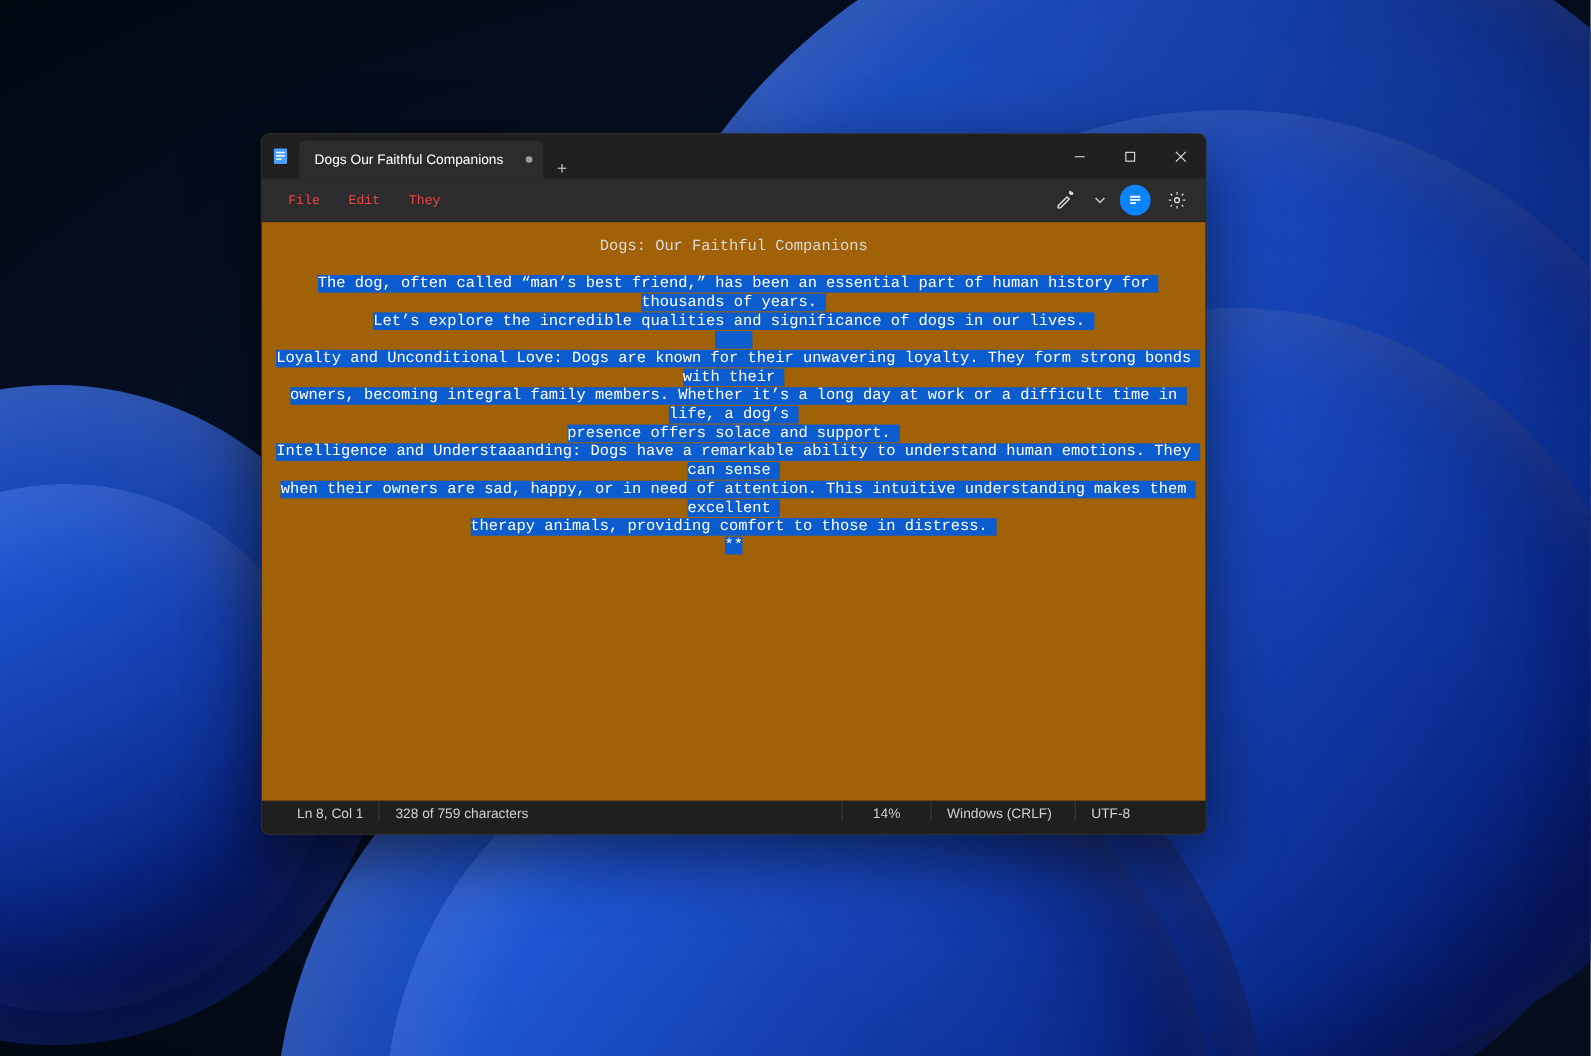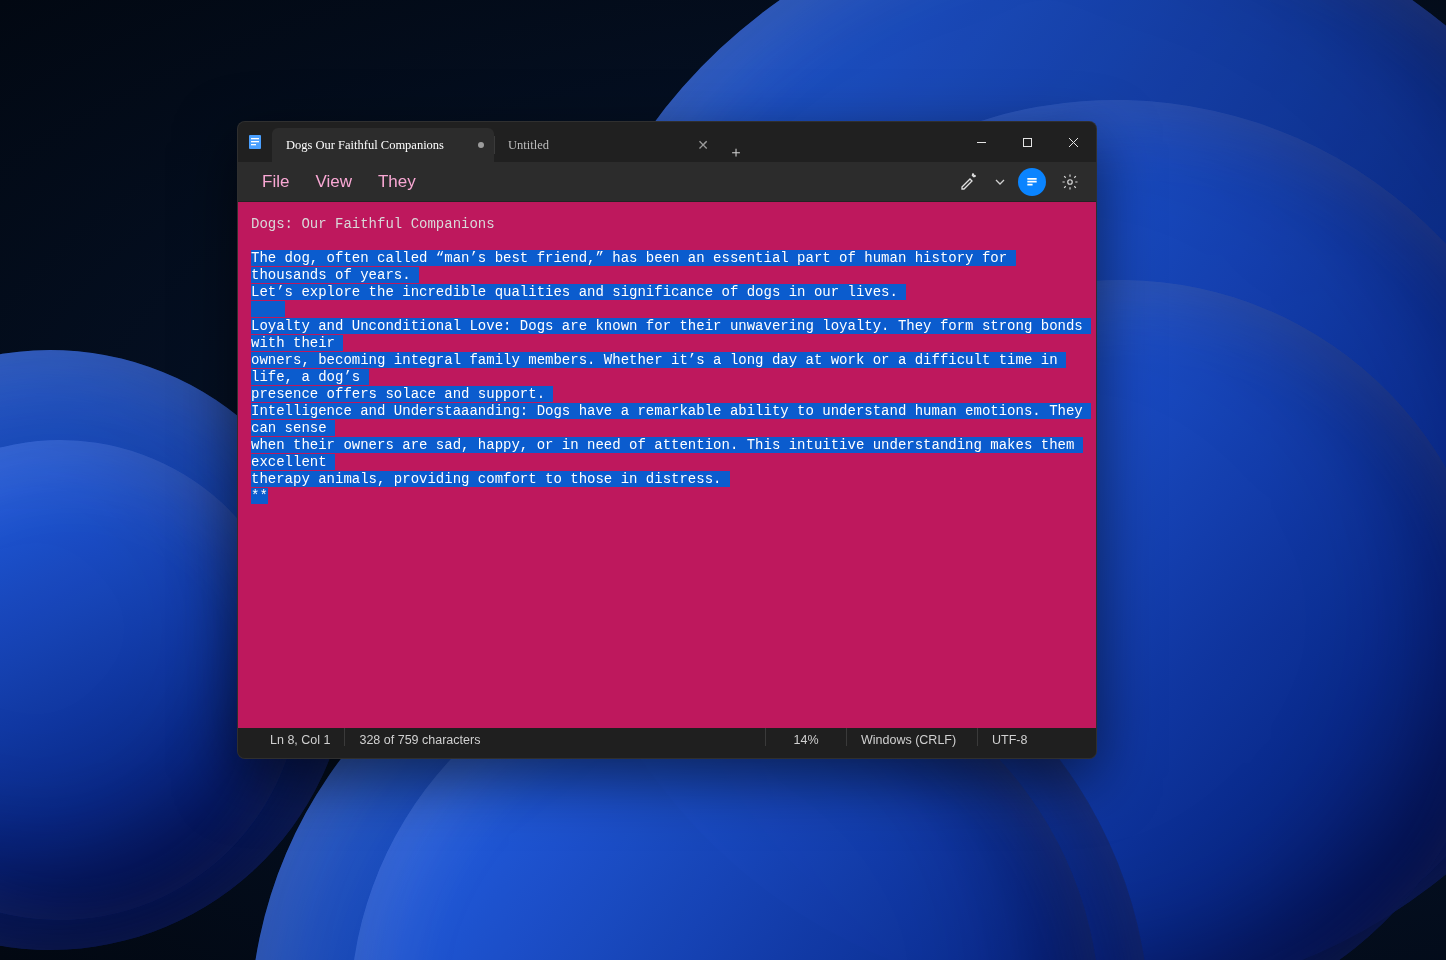--- a/index.html
+++ b/index.html
@@ -50,21 +50,21 @@
       align-items: stretch;
       position: relative;
     }
     .app-icon {
       width: 34px;
       display: flex;
       align-items: center;
       justify-content: center;
       color: #6ab0ff;
     }
-    .tabs { display: flex; align-items: flex-end; height: 100%; font-family: Liberation Serif, serif; }
+    .tabs { display: flex; align-items: flex-end; height: 100%; }
     .tab {
       display: flex;
       align-items: center;
       height: 34px;
       padding: 0 10px 0 14px;
       color: #cfcfcf;
       font-size: 12.5px;
       border-top-left-radius: 6px;
       border-top-right-radius: 6px;
       margin-top: 6px;
@@ -85,37 +85,38 @@
     
     .menubar {
       height: 40px;
       background: #2c2c2c;
       display: flex;
       align-items: center;
       padding: 0 12px;
       gap: 2px;
       border-bottom: 1px solid rgba(0,0,0,0.2);
     }
-    .menu-item { padding: 4px 12px; color: #f9a8d4; font-size: 17px; border-radius:4px;}
+    .menu-item { padding: 4px 12px; color: #ef4444; font-size: 12px; border-radius:4px;font-family:Liberation Mono, monospace;}
     .menubar-right { margin-left: auto; display:flex; align-items:center; gap:10px; }
     .icon-btn { width:28px; height:28px; display:flex; align-items:center; justify-content:center; border-radius:4px; color:#e0e0e0; }
     .copilot-btn { width:28px; height:28px; border-radius:50%; background:#0a84ff; display:flex; align-items:center; justify-content:center; color:#fff; font-size:12px;}
 
     
     .editor {
       flex: 1;
-      background: #be185d;
+      background: #a16207;
       padding: 14px 13px;
       font-family: Consolas, 'Courier New', monospace;
       font-size: 14px;
       line-height: 17px;
       color: #d9d9d9;
       overflow: hidden;
       white-space: pre-wrap;
       word-wrap: break-word;
+      text-align: center;
     }
     .sel { background:#0b5cce; color:#fff; }
     .line-title { color: #d9d9d9; }
 
     
     .statusbar {
       height: 30px;
       background: #1f1f1f;
       display: flex;
       align-items: flex-start;
@@ -148,24 +149,20 @@
           <rect x="4" y="7" width="8" height="1.3" fill="#fff"></rect>
           <rect x="4" y="10" width="5" height="1.3" fill="#fff"></rect>
         </svg>
     </div>
     <div class="tabs">
       <div class="tab active" style="width:222px;">
         <span>Dogs Our Faithful Companions</span>
         <span style="flex:1"></span>
         <span class="dirty-dot"></span>
       </div>
-      <div class="tab inactive">
-        <span>Untitled</span>
-        <span class="close-x">✕</span>
-      </div>
       <div class="new-tab">＋</div>
     </div>
     <div class="win-controls">
       <div class="win-btn">
           <svg width="11" height="11">
             <line x1="1" y1="5.5" x2="10" y2="5.5" stroke="#e5e5e5" stroke-width="1"></line>
           </svg>
         </div>
       <div class="win-btn">
           <svg width="11" height="11">
@@ -176,21 +173,21 @@
           <svg width="11" height="11">
             <line x1="1" y1="1" x2="10" y2="10" stroke="#e5e5e5" stroke-width="1"></line>
             <line x1="10" y1="1" x2="1" y2="10" stroke="#e5e5e5" stroke-width="1"></line>
           </svg>
         </div>
     </div>
   </div>
 
   <div class="menubar">
     <div class="menu-item">File</div>
-    <div class="menu-item">View</div>
+    <div class="menu-item">Edit</div>
     <div class="menu-item">They</div>
     <div class="menubar-right">
       <div class="icon-btn">
         <svg width="18" height="18" viewBox="0 0 18 18" fill="none" stroke="#e0e0e0" stroke-width="1.3">
             <path d="M3 14 L11 6 L13 8 L5 16 L3 16 Z"></path>
             <path d="M13 2 l2 2"></path>
             <circle cx="15.5" cy="3" r="0.7" fill="#e0e0e0"></circle>
             <circle cx="14" cy="1.5" r="0.5" fill="#e0e0e0"></circle>
           </svg>
       </div>

